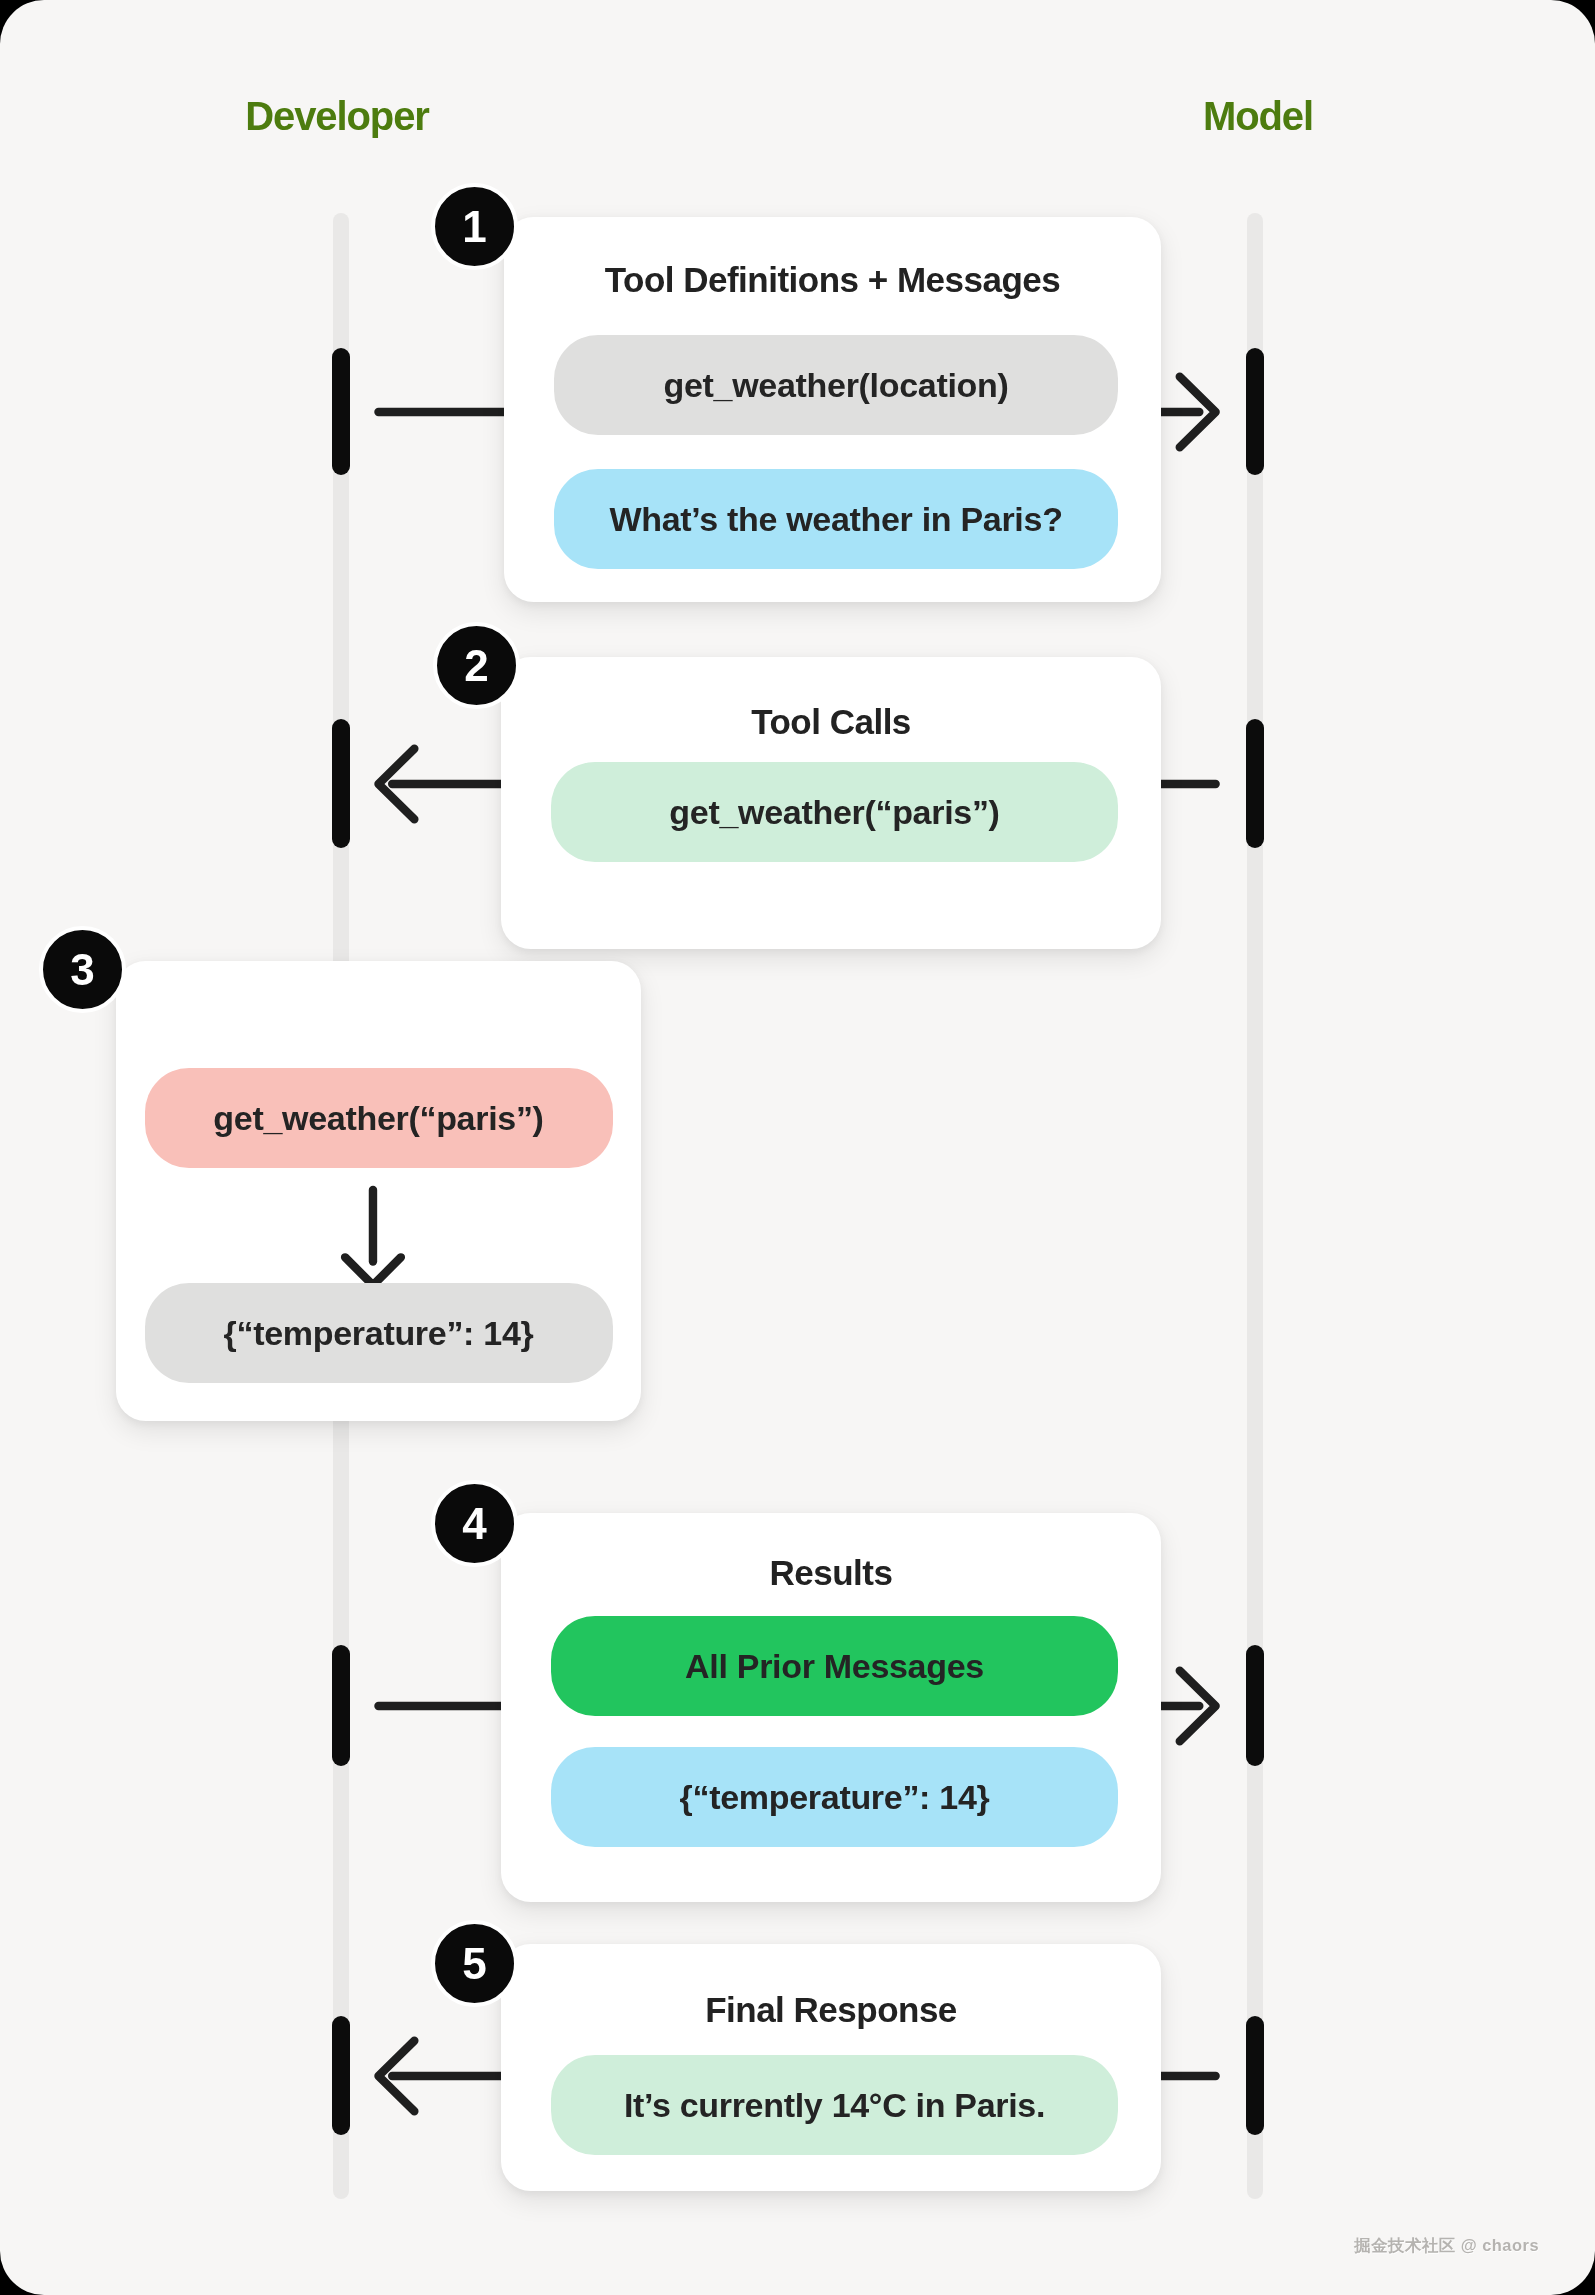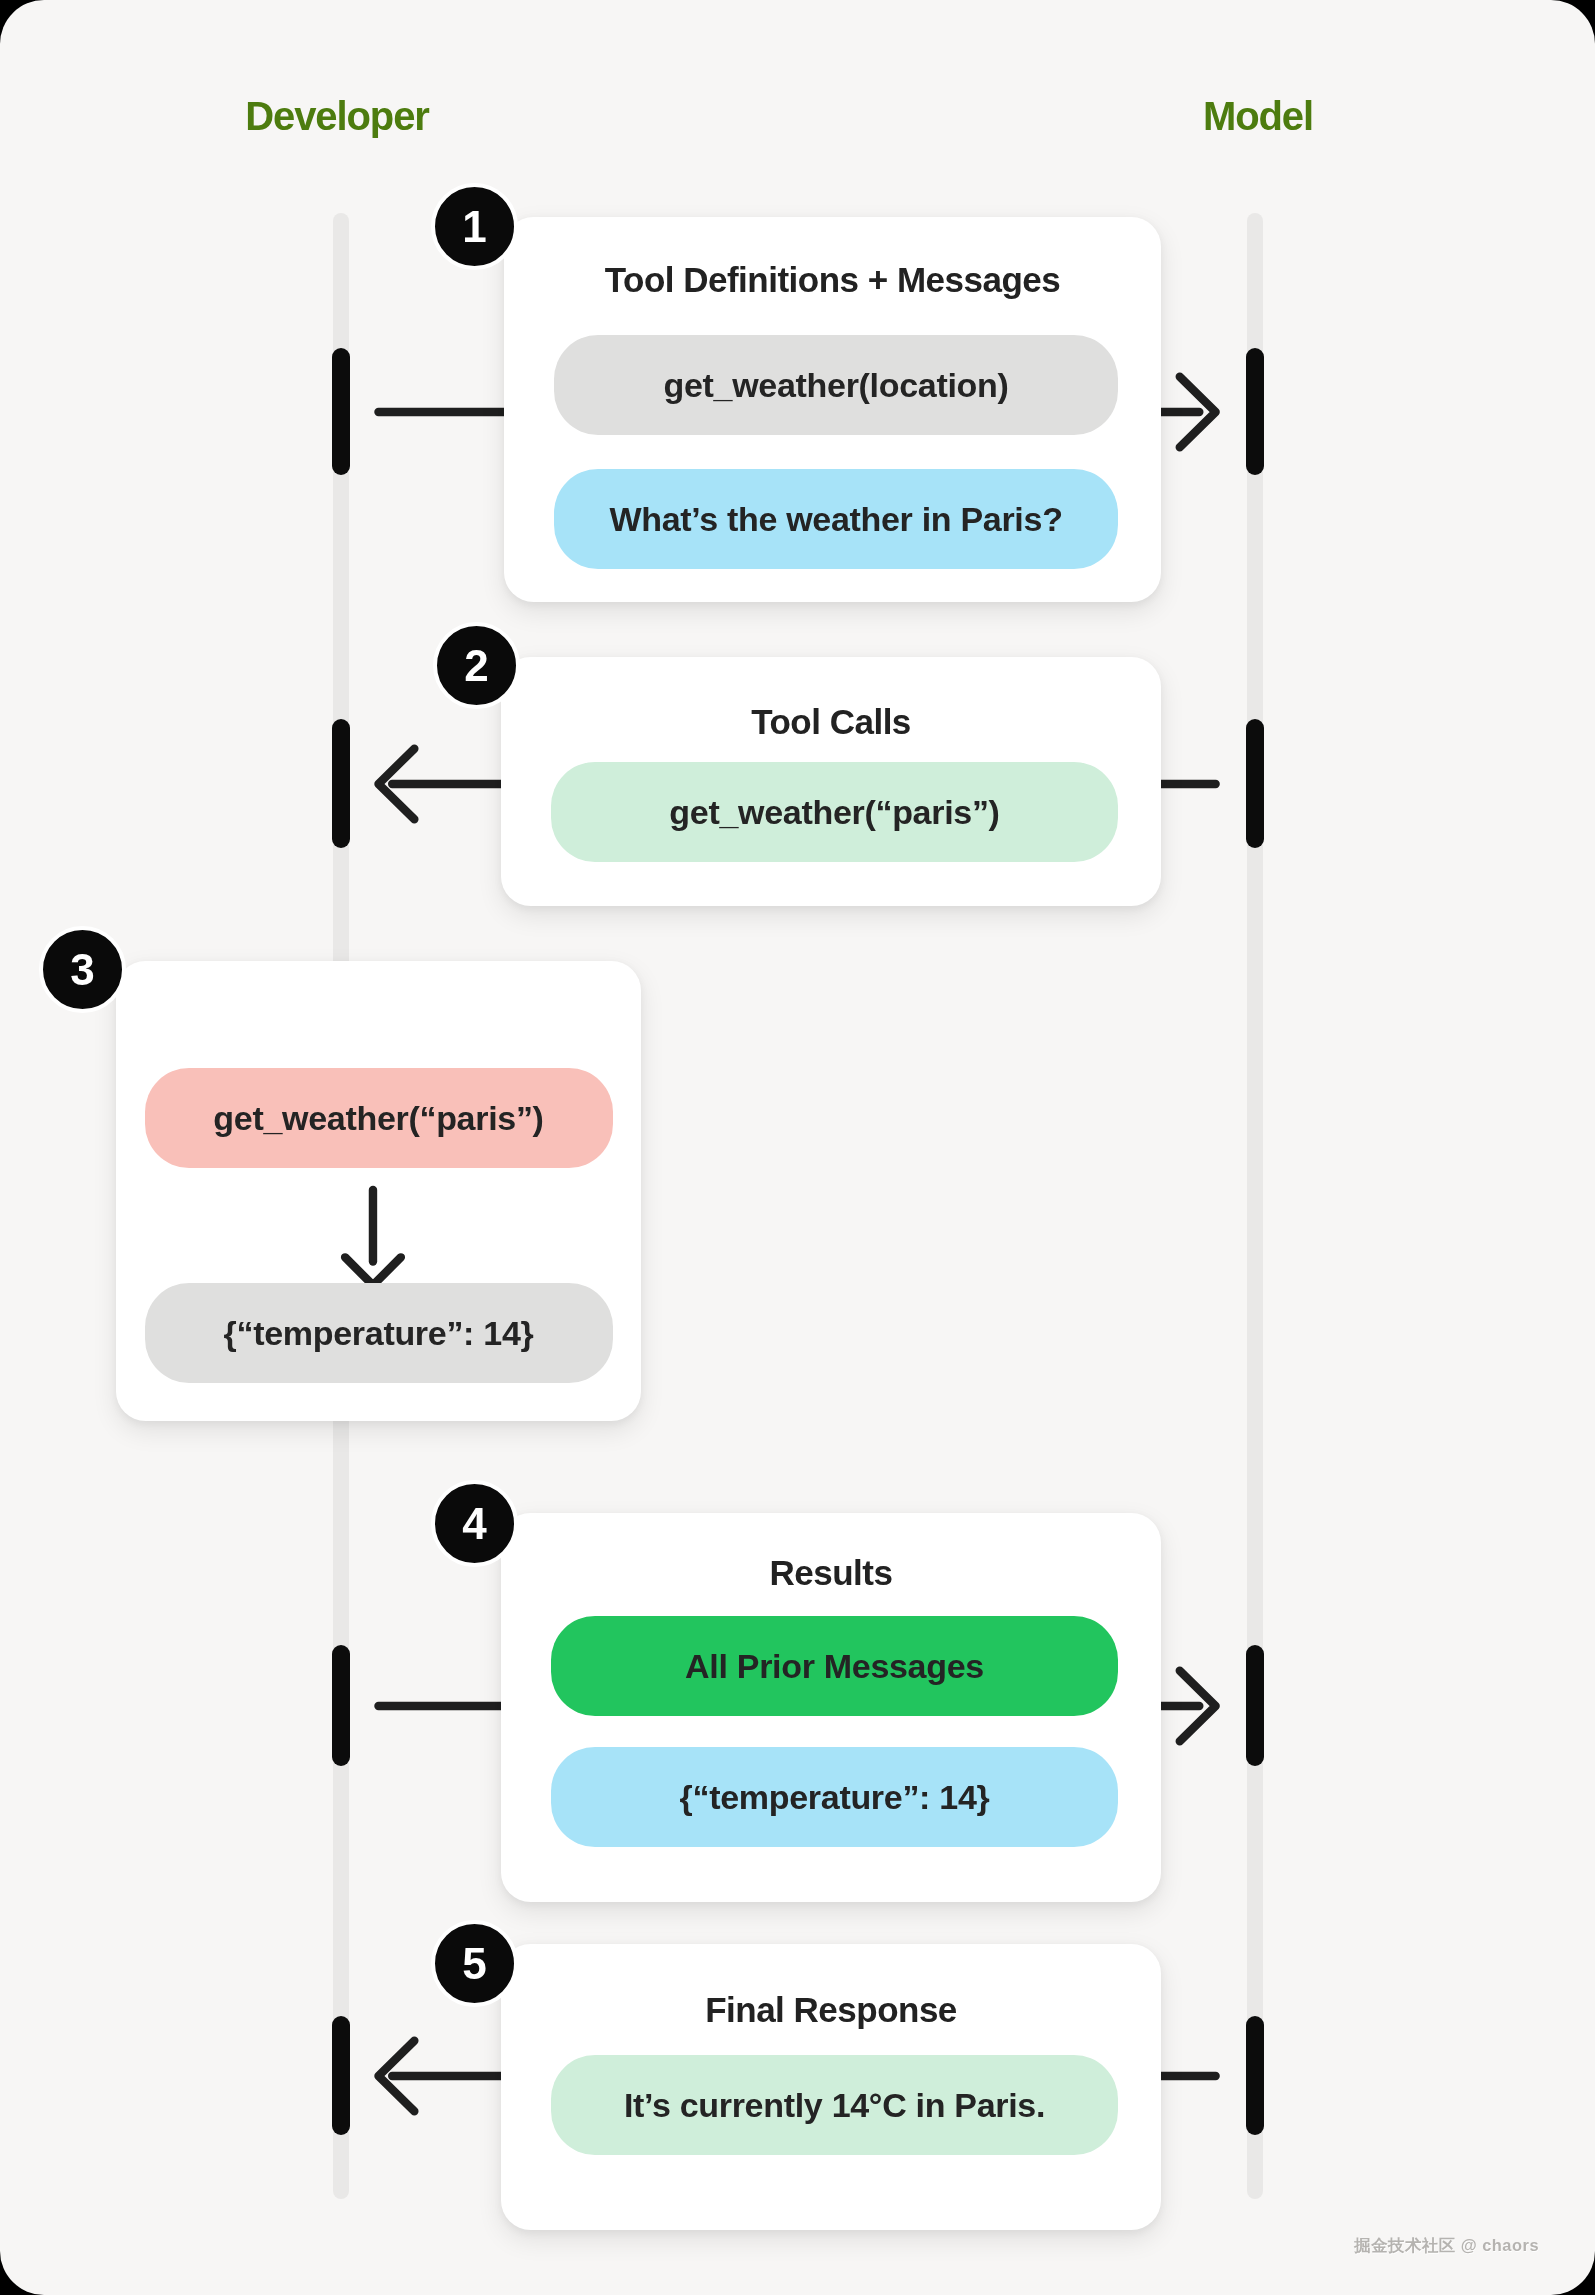--- a/index.html
+++ b/index.html
@@ -147,41 +147,41 @@
   <div class="act z-bars" style="left:1246px; top:1645px; height:121px;"></div>
   <div class="act z-bars" style="left:332px;  top:2016px; height:119px;"></div>
   <div class="act z-bars" style="left:1246px; top:2016px; height:119px;"></div>
 
   <div class="card z-cards" style="left:472px; top:217px; width:657px; height:385px;">
     <div class="card-title" style="top:43px;">Tool Definitions + Messages</div>
     <div class="pill" style="top: 118px; background: rgb(223, 223, 222);">get_weather(location)</div>
     <div class="pill" style="top: 252px; background: rgb(167, 227, 248);">What’s the weather in Paris?</div>
   </div>
 
-  <div class="card z-cards" style="left:469px; top:657px; width:660px; height:249px;">
+  <div class="card z-cards" style="left:469px; top:657px; width:660px; height:292px;">
     <div class="card-title" style="top:45px;">Tool Calls</div>
     <div class="pill" style="top: 105px; background: rgb(207, 238, 218);">get_weather(“paris”)</div>
   </div>
 
   <div class="card card3 z-cards" style="left:84px; top:961px; width:525px; height:460px;">
     <div class="pill" style="top: 107px; background: rgb(249, 192, 185);">get_weather(“paris”)</div>
     <svg class="arrow-svg" style="left:210px; top:219px;" width="95" height="121" viewBox="0 0 180 230">
       <line class="arrow-stroke" x1="89" y1="19" x2="89" y2="155"></line>
       <polyline class="arrow-stroke" points="36,147 89,200 142,147"></polyline>
     </svg>
     <div class="pill" style="top: 322px; background: rgb(223, 223, 222);">{“temperature”: 14}</div>
   </div>
 
   <div class="card z-cards" style="left:469px; top:1513px; width:660px; height:389px;">
     <div class="card-title" style="top:40px;">Results</div>
     <div class="pill" style="top: 103px; background: #22c55e;">All Prior Messages</div>
     <div class="pill" style="top: 234px; background: rgb(167, 227, 248);">{“temperature”: 14}</div>
   </div>
 
-  <div class="card z-cards" style="left:469px; top:1944px; width:660px; height:286px;">
+  <div class="card z-cards" style="left:469px; top:1944px; width:660px; height:247px;">
     <div class="card-title" style="top:46px;">Final Response</div>
     <div class="pill" style="top: 111px; background: rgb(207, 238, 218);">It’s currently 14°C in Paris.</div>
   </div>
 
   <div class="num" style="left:431px; top:183px;">1</div>
   <div class="num" style="left:433px; top:622px;">2</div>
   <div class="num" style="left:39px;  top:926px;">3</div>
   <div class="num" style="left:431px; top:1480px;">4</div>
   <div class="num" style="left:431px; top:1920px;">5</div>
 

